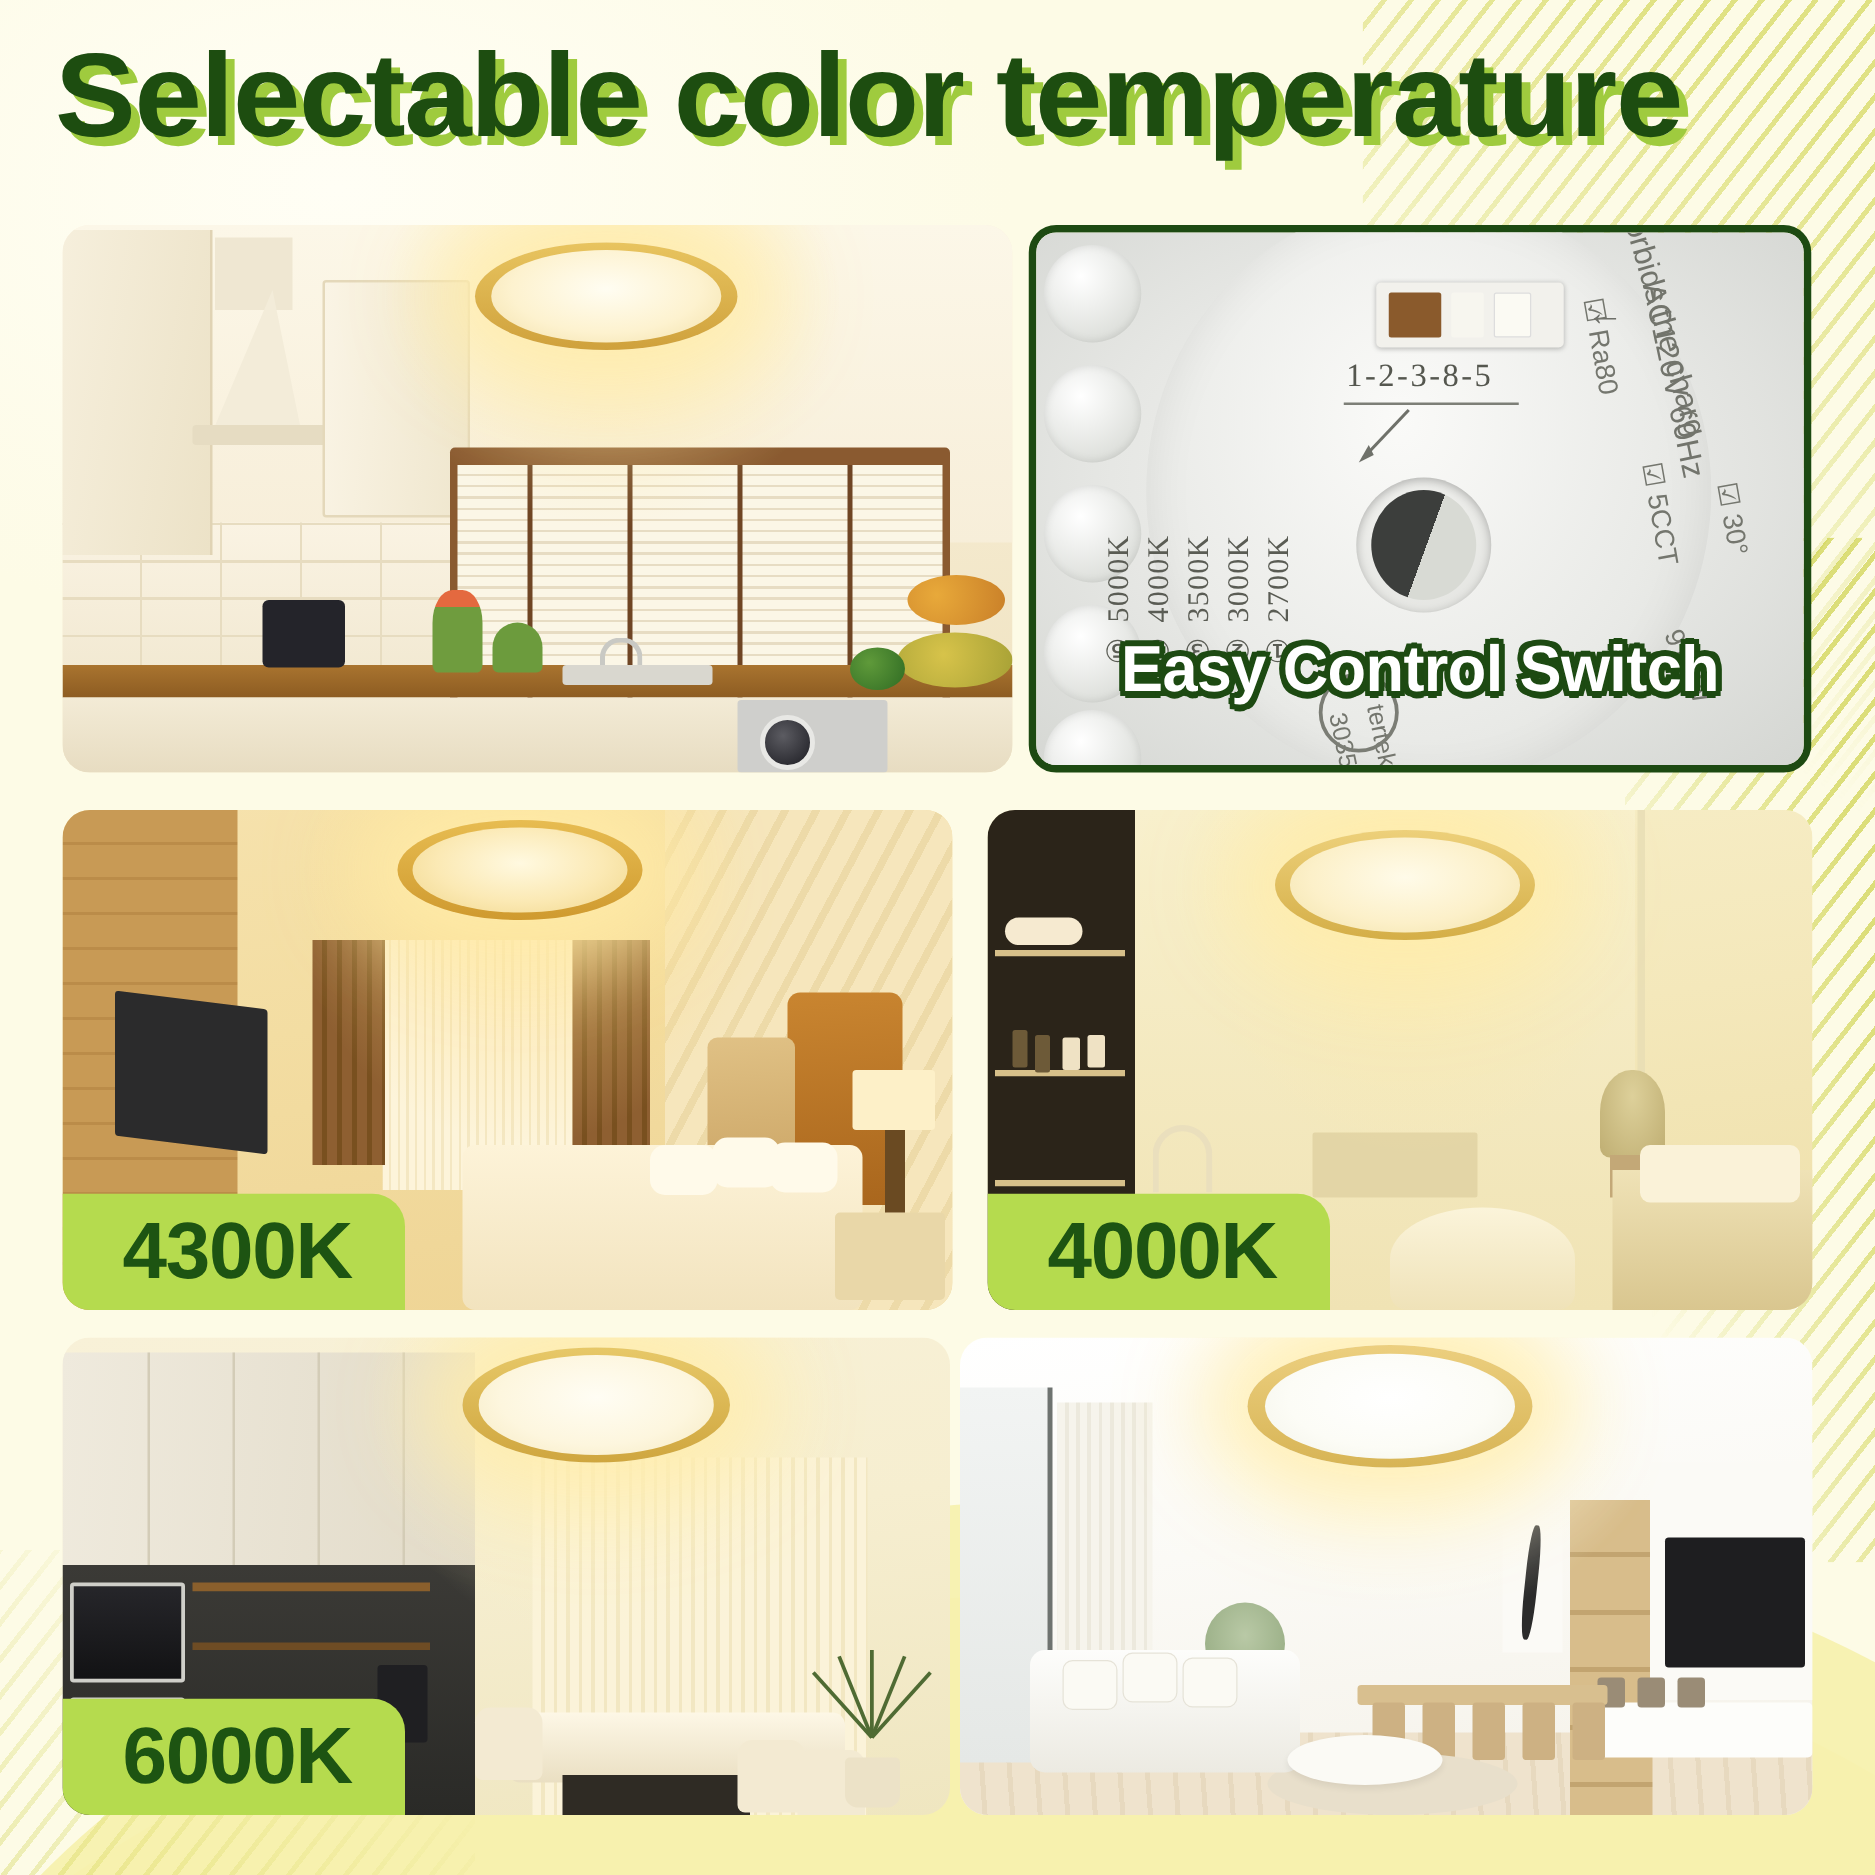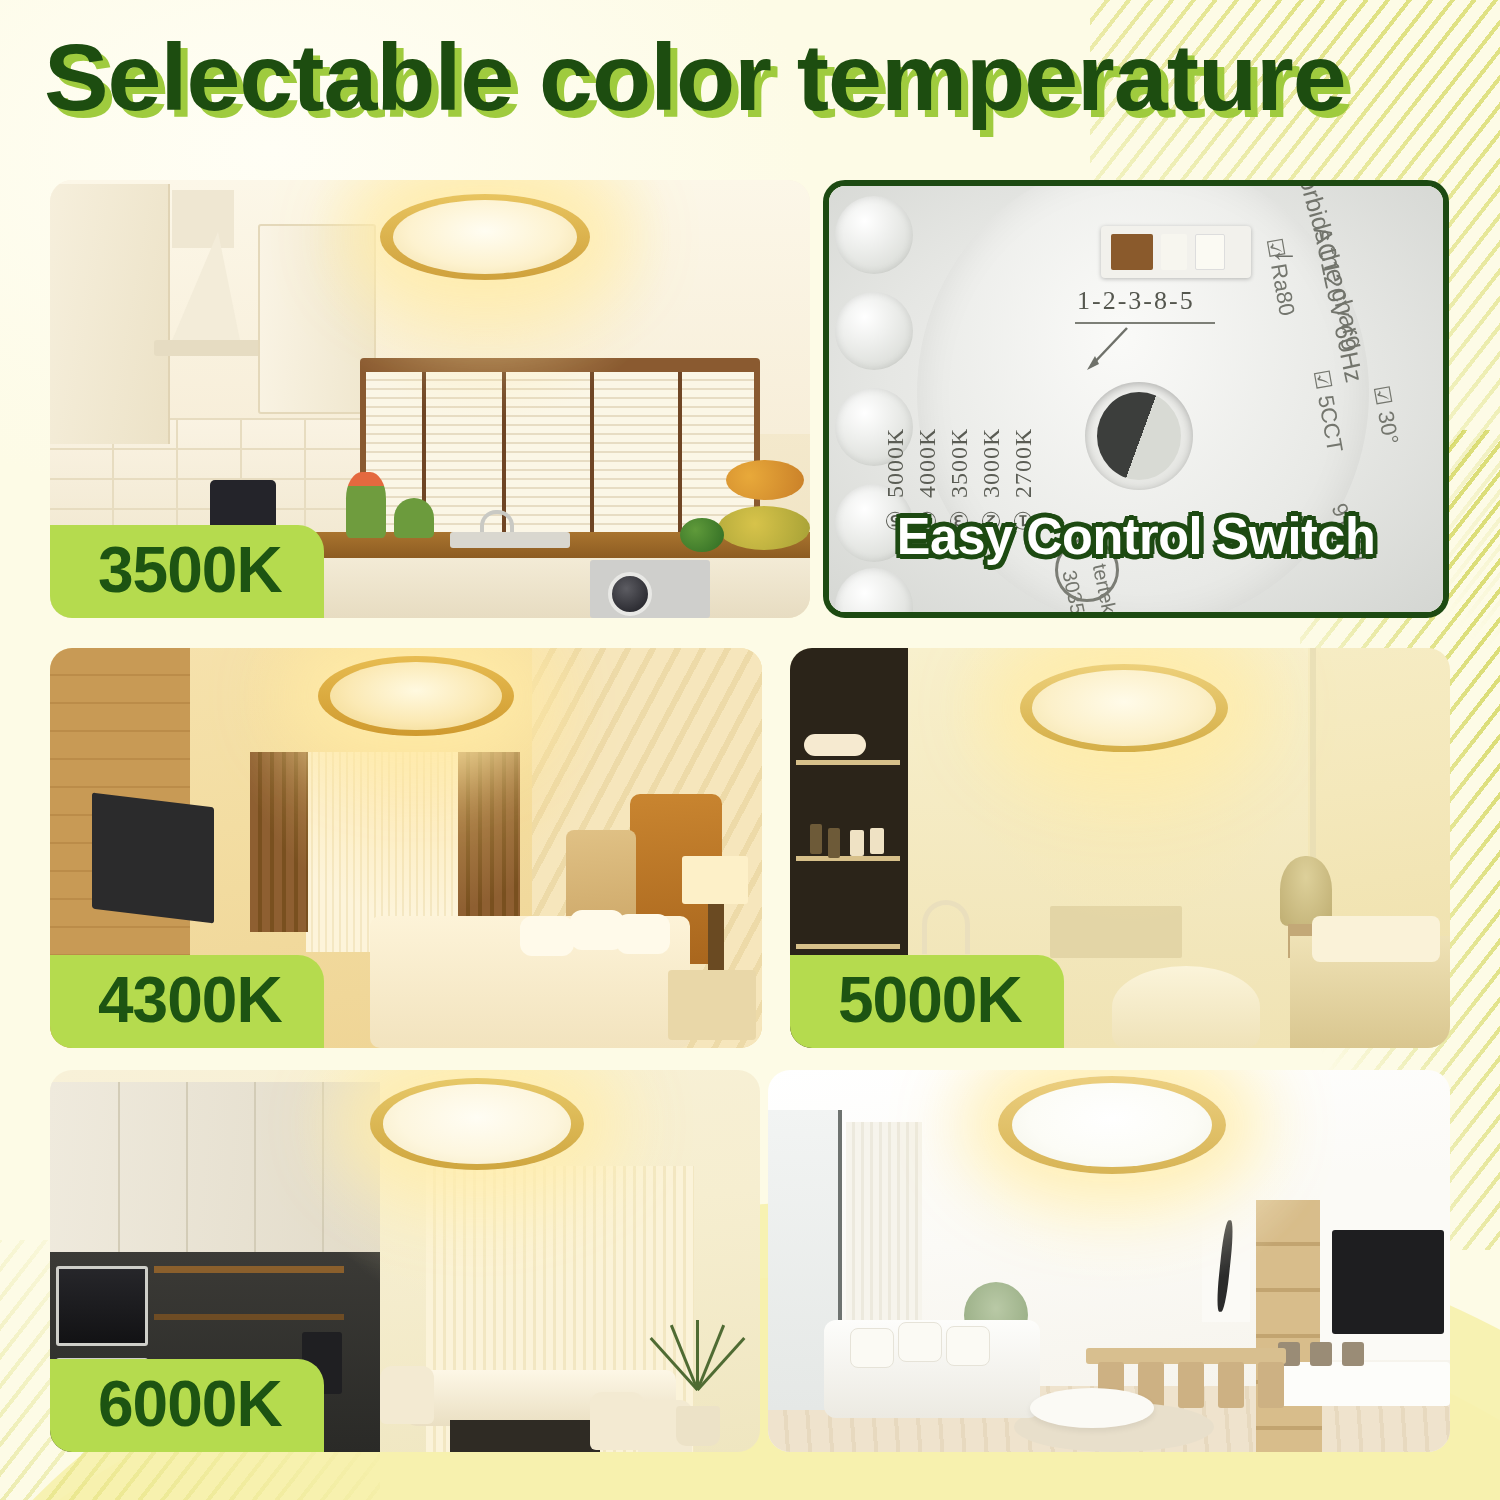--- a/index.html
+++ b/index.html
@@ -302,21 +302,20 @@
     <div class="fruit2"></div>
     <div class="melon"></div>
     <div class="faucet"></div>
     <div class="sink"></div>
     <div class="warmglow"></div>
     <div class="lamp">
       <div class="ring"></div>
         <div class="dome"></div>
     </div>
   </div>
-  <div class="badge">3500K</div>
 </div>
 
 <div class="panel p2">
   <div class="photo">
     <div class="bg"></div>
     <div class="leds">
       <div class="led" style="top:0"></div>
       <div class="led" style="top:96px"></div>
       <div class="led" style="top:192px"></div>
       <div class="led" style="top:288px"></div>
@@ -414,21 +413,21 @@
     <div class="plant"></div>
     <div class="pot"></div>
     <div class="vanity"></div>
     <div class="basin"></div>
     <div class="warmglow"></div>
     <div class="lamp">
       <div class="ring"></div>
         <div class="dome"></div>
     </div>
   </div>
-  <div class="badge">5000K</div>
+  <div class="badge">4000K</div>
 </div>
 
 <div class="panel p5">
   <div class="photo">
     <div class="bg"></div>
     <div class="cabrun"></div>
     <div class="cabline" style="left:68px"></div>
     <div class="cabline" style="left:136px"></div>
     <div class="cabline" style="left:204px"></div>
     <div class="cabline" style="left:272px"></div>

